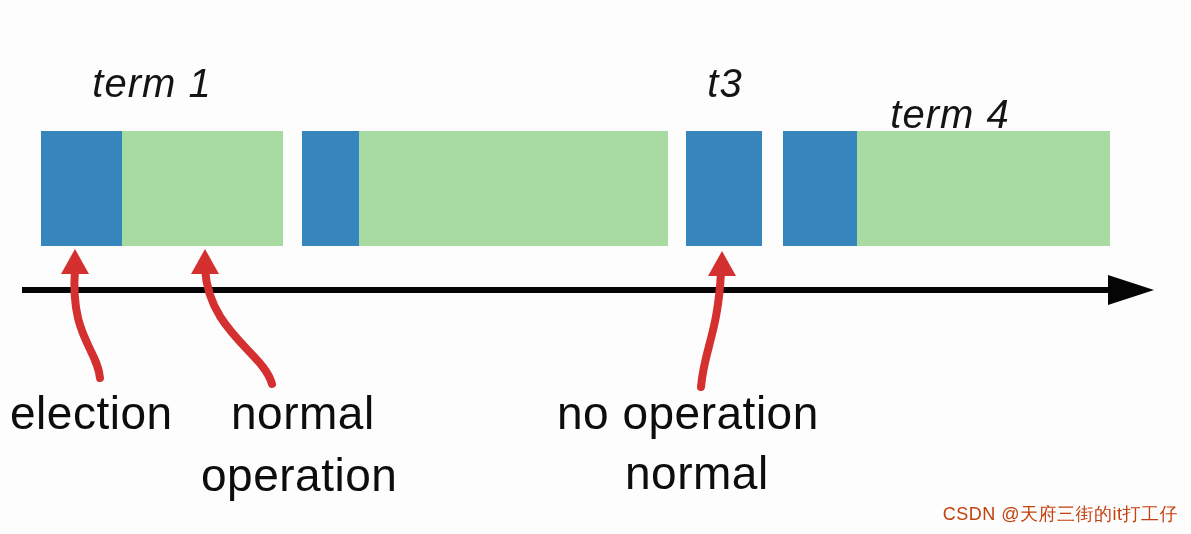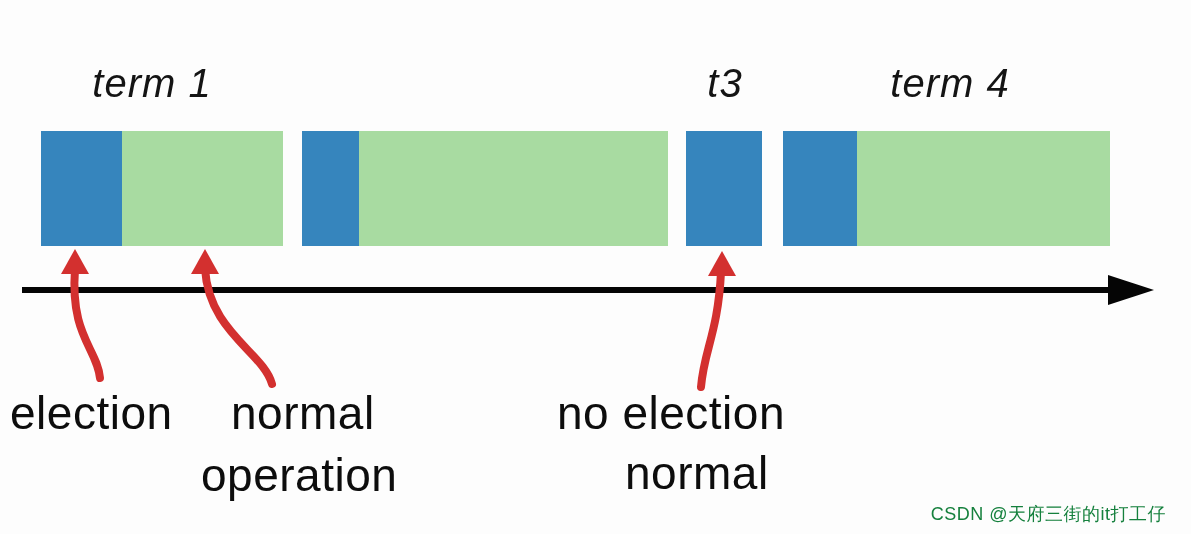--- a/index.html
+++ b/index.html
@@ -24,40 +24,40 @@
   
   .term-title {
     position: absolute; top: 62px; height: 58px;
     font-size: 40px; font-style: italic; color: #141414;
     text-align: center; line-height: 1.05; white-space: nowrap;
     letter-spacing: 1px;
   }
   .title-t1 { left: 52px;  width: 200px; }
   .title-t2 { left: 369px; width: 200px; }
   .title-t3 { left: 665px; width: 120px; }
-  .title-t4 { left: 850px; width: 200px; }
+  .title-t4 { left: 850px; width: 200px; margin-top: 31px; }
 
   
   .arrow-svg { position: absolute; left: 0; top: 0; width: 1191px; height: 534px; }
 
   
   .anno {
     position: absolute; color: #0d0d0d; font-size: 46px; line-height: 1;
     white-space: nowrap; letter-spacing: 0.5px;
   }
   .anno-election    { left: 10px;  top: 390px; }
   .anno-normal-1    { left: 231px; top: 390px; }
   .anno-normal-2    { left: 201px; top: 452px; }
   .anno-noleader-1  { left: 557px; top: 390px; }
   .anno-noleader-2  { left: 625px; top: 450px; }
   .axis-label       { left: 1008px; top: 332px; font-size: 48px; }
 
   .watermark {
-    position: absolute; right: 25px; top: 502px;
-    font-size: 18px; color: #15803d; letter-spacing: 0.5px; white-space: nowrap;
+    position: absolute; right: 13px; top: 502px;
+    font-size: 18px; color: #c2410c; letter-spacing: 0.5px; white-space: nowrap;
   }
 </style>
 </head>
 <body>
 
 <div class="canvas">
 
   <div class="term-title title-t1">term 1</div>
   <div class="term-title title-t3">t3</div>
   <div class="term-title title-t4">term 4</div>
@@ -89,18 +89,18 @@
 
     <g>
       <path d="M 701 387 C 704 350, 718 333, 721 272" fill="none" stroke-width="8" stroke-linecap="round" stroke="#d3302f"></path>
       <polygon points="722,251 708,276 736,276" fill="#d3302f"></polygon>
     </g>
   </svg>
 
   <div class="anno anno-election">election</div>
   <div class="anno anno-normal-1">normal</div>
   <div class="anno anno-normal-2">operation</div>
-  <div class="anno anno-noleader-1">no election</div>
+  <div class="anno anno-noleader-1">no operation</div>
   <div class="anno anno-noleader-2">normal</div>
 
   <div class="watermark">CSDN @天府三街的it打工仔</div>
 
 </div>
 
 </body></html>

